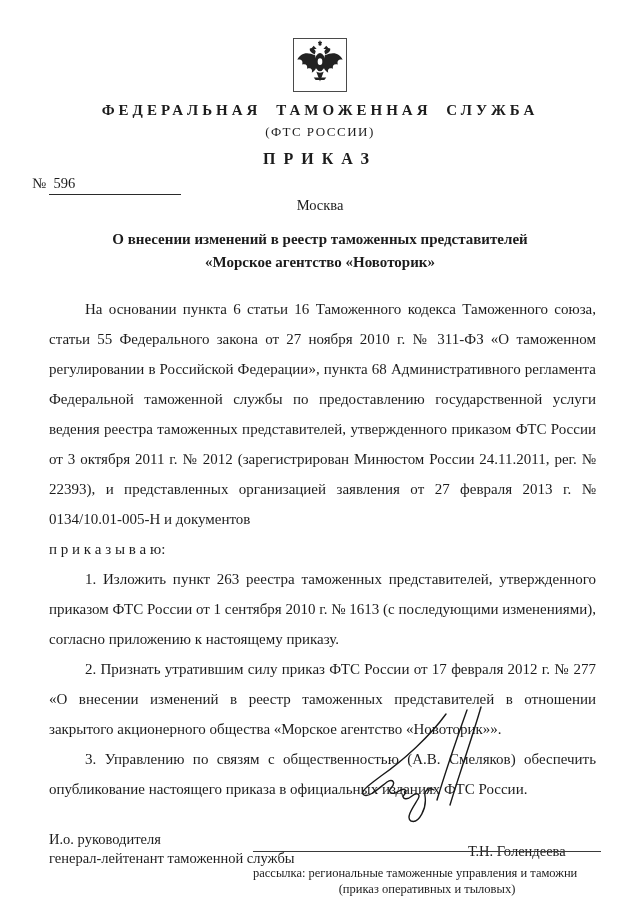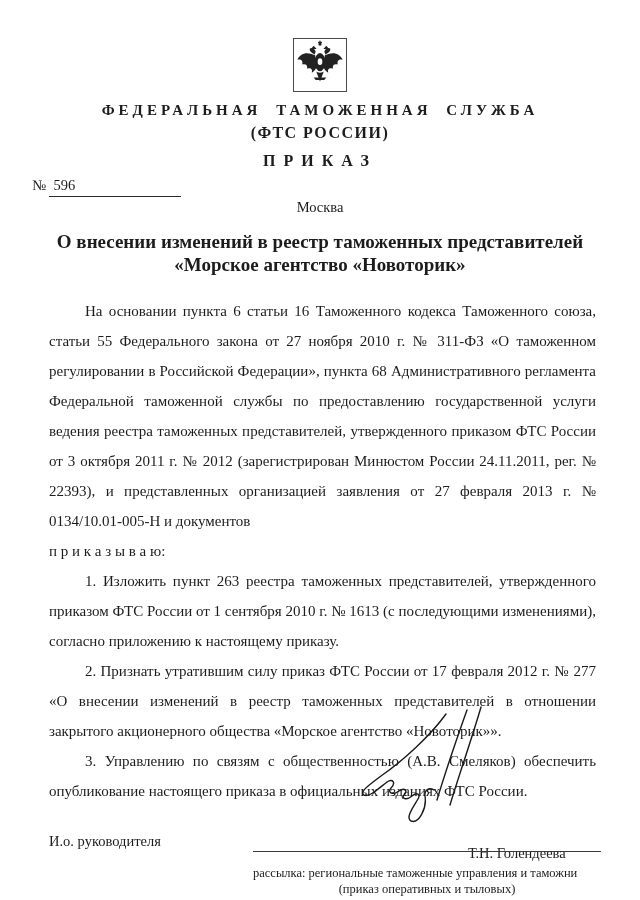--- a/index.html
+++ b/index.html
@@ -26,22 +26,22 @@
   }
   .org-name {
     margin-top: 6px;
     font-weight: bold;
     font-size: 15px;
     letter-spacing: 4px;
     word-spacing: 7px;
   }
   .org-short {
     margin-top: 5px;
-    font-weight: bold;
-    font-size: 16px;
+    font-weight: normal;
+    font-size: 13px;
     letter-spacing: 1.5px;
   }
   .doc-type {
     margin-top: 10px;
     font-weight: bold;
     font-size: 16px;
     letter-spacing: 8px;
   }
   .date-row {
     display: flex;
@@ -67,21 +67,21 @@
   }
   .city {
     text-align: center;
     font-size: 14.5px;
     margin-top: 2px;
   }
   .title {
     margin-top: 14px;
     text-align: center;
     font-weight: bold;
-    font-size: 19px;
+    font-size: 15px;
     line-height: 23px;
   }
   .body {
     margin-top: 20px;
     padding: 0 44px 0 49px;
     font-size: 15px;
     line-height: 30px;
     text-align: justify;
   }
   .body p {
@@ -169,20 +169,21 @@
   <div class="body">
     <p>На основании пункта 6 статьи 16 Таможенного кодекса Таможенного союза, статьи 55 Федерального закона от 27 ноября 2010 г. № 311-ФЗ «О таможенном регулировании в Российской Федерации», пункта 68 Административного регламента Федеральной таможенной службы по предоставлению государственной услуги ведения реестра таможенных представителей, утвержденного приказом ФТС России от 3 октября 2011 г. № 2012 (зарегистрирован Минюстом России 24.11.2011, рег. № 22393), и представленных организацией заявления от 27 февраля 2013 г. № 0134/10.01-005-Н и документов</p>
     <p class="no-indent">п р и к а з ы в а ю:</p>
     <p>1. Изложить пункт 263 реестра таможенных представителей, утвержденного приказом ФТС России от 1 сентября 2010 г. № 1613 (с последующими изменениями), согласно приложению к настоящему приказу.</p>
     <p>2. Признать утратившим силу приказ ФТС России от 17 февраля 2012 г. № 277 «О внесении изменений в реестр таможенных представителей в отношении закрытого акционерного общества «Морское агентство «Новоторик»».</p>
     <p>3. Управлению по связям с общественностью (А.В. Смеляков) обеспечить опубликование настоящего приказа в официальных изданиях ФТС России.</p>
   </div>
 
   <div class="signer">
     <div>И.о. руководителя</div>
+    <div>генерал-лейтенант таможенной службы</div>
     <span class="signer-name">Т.Н. Голендеева</span>
   </div>
 
   <svg class="signature-svg" width="165" height="142" viewBox="0 0 165 142" xmlns="http://www.w3.org/2000/svg" fill="none" stroke="#1a1a1a" stroke-width="1.4" stroke-linecap="round">
     <path d="M96 14 C80 36 54 60 31 76 C19 85 9 92 14 95 C19 98 29 88 37 82 C43 78 46 83 41 88 C37 92 42 96 49 91 C55 87 58 91 54 95 C51 98 56 101 62 96 C67 92 71 94 68 99 C64 106 55 118 61 121 C69 124 77 108 75 96 C74 90 79 87 84 90"></path>
     <path d="M87 100 C96 70 107 38 117 10"></path>
     <path d="M100 105 C110 72 122 38 131 7"></path>
   </svg>
 
   <div class="footer">

